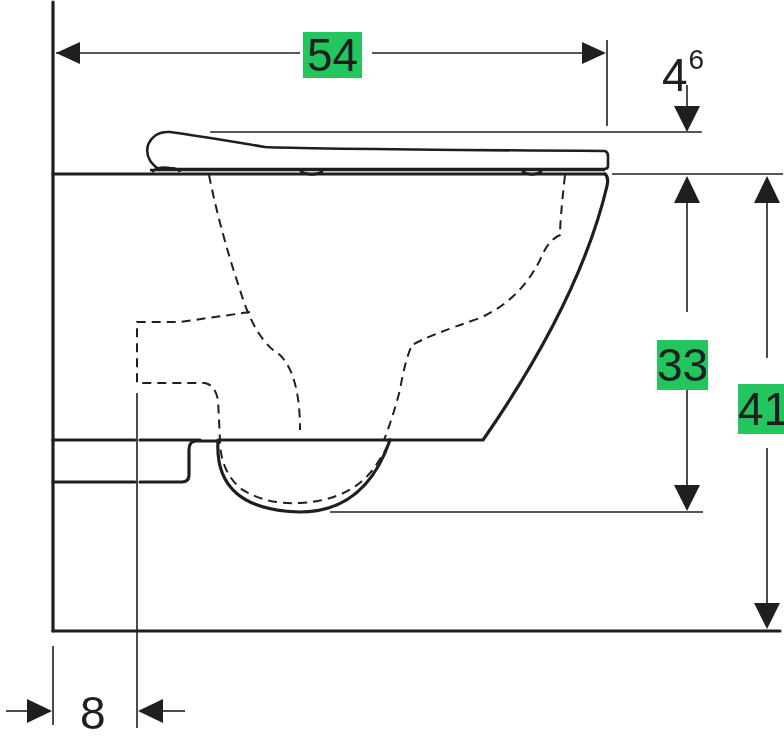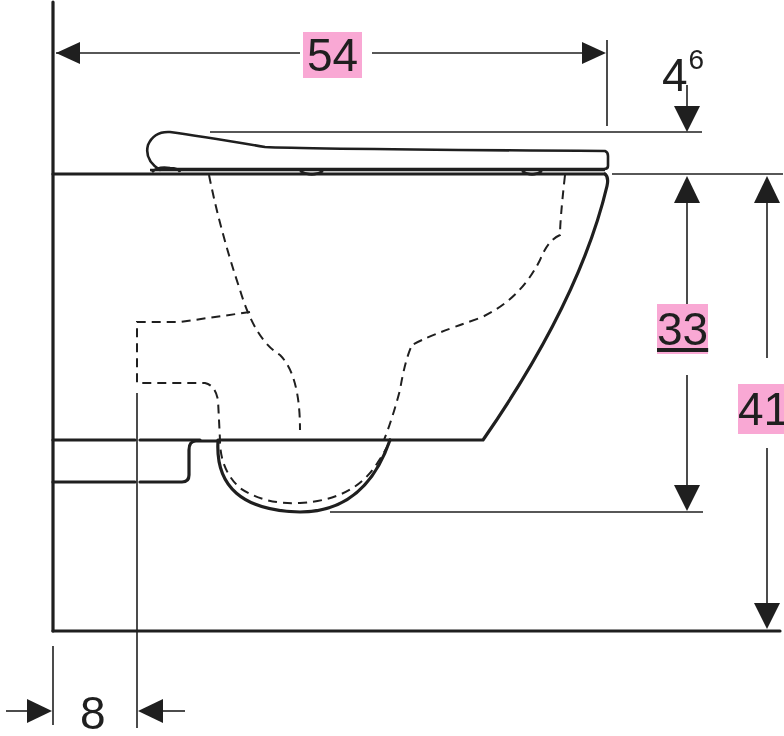--- a/index.html
+++ b/index.html
@@ -26,21 +26,21 @@
     .thin { stroke: #1f1f1f; stroke-width: 1.6; fill: none; }
     .dash { stroke: #1f1f1f; stroke-width: 2; fill: none; stroke-dasharray: 9 6; }
     .arrow { fill: #1f1f1f; stroke: none; }
     .dim-label {
       position: absolute;
       font-family: "Liberation Sans", "DejaVu Sans", sans-serif;
       color: #1f1f1f;
       font-size: 46px;
       line-height: 1;
       white-space: nowrap;
-      background: #f9a8d4;
+      background: #22c55e;
     }
     .dim-label sup {
       font-size: 28px;
       vertical-align: top;
       position: relative;
       top: -6px;
       margin-left: 1px;
     }
   </style>
 </head>
@@ -125,21 +125,21 @@
 </svg>
 
 <div class="dim-label" style="left:303px; top:32px; padding:0 4px;">
   <span>54</span>
 </div>
 
 <div class="dim-label" style="left:662px; top:52px; background:transparent;">
   <span>4</span><sup>6</sup>
 </div>
 
-<div class="dim-label" style="left:657px; top:304px; padding:2px 0;text-decoration:underline;">
+<div class="dim-label" style="left:657px; top:340px; padding:2px 0;">
   <span>33</span>
 </div>
 
 <div class="dim-label" style="left:738px; top:384px; padding:2px 0;">
   <span>41</span>
 </div>
 
 <div class="dim-label" style="left:80px; top:690px; background:transparent;">
   <span>8</span>
 </div>

